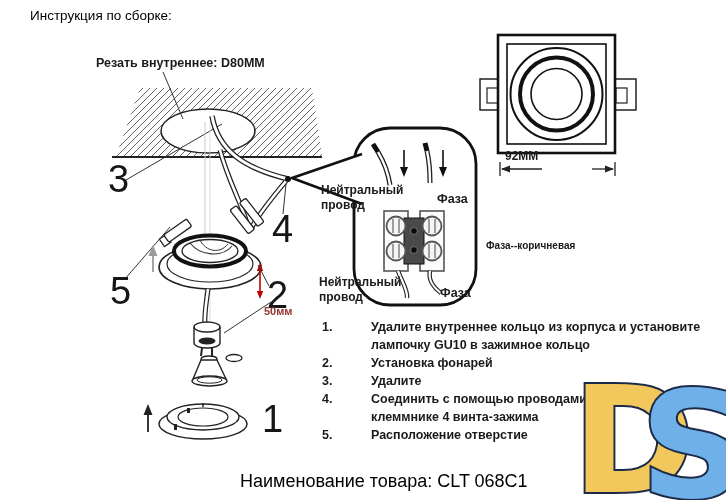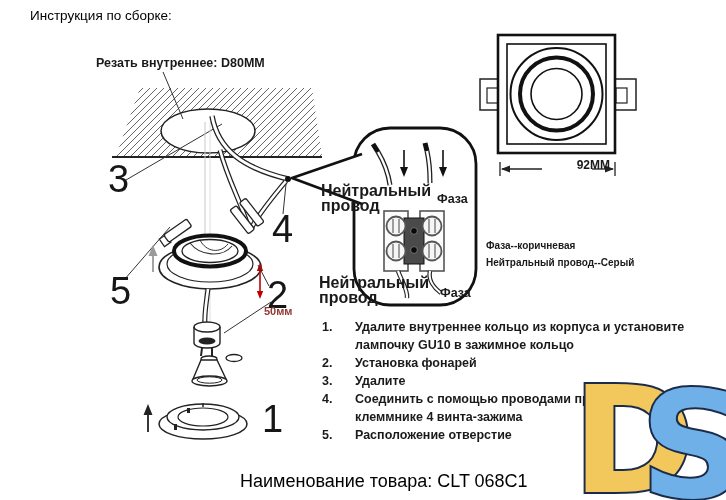--- a/index.html
+++ b/index.html
@@ -15,31 +15,31 @@
   .abs{position:absolute;white-space:nowrap;}
   .title{left:30px;top:8px;font-size:13.5px;color:#000;}
   .cut-label{left:96px;top:56px;font-size:12.5px;font-weight:700;}
   .partnum{font-size:38px;line-height:1;font-weight:400;color:#161616;}
   .n3{left:108px;top:160px;}
   .n5{left:110px;top:272px;}
   .n4{left:272px;top:210px;}
   .n2{left:267px;top:276px;}
   .n1{left:262px;top:400px;}
   .dim50{left:264px;top:269px;font-size:11px;font-weight:600;color:#943634;margin-top:36px;}
-  .bub-label{font-size:16px;font-weight:700;line-height:15px;white-space:normal;}
+  .bub-label{font-size:12px;font-weight:700;line-height:15px;white-space:normal;}
   .neut-top{left:321px;top:183px;width:84px;}
   .phase-top{left:437px;top:192px;font-size:12.5px;font-weight:700;}
   .neut-bot{left:319px;top:275px;width:84px;}
   .phase-bot{left:440px;top:286px;font-size:12.5px;font-weight:700;}
   .wire-note{left:486px;top:237px;font-size:10px;font-weight:700;line-height:17px;}
-  .dim92{left:505px;top:158px;width:105px;text-align:right;font-size:12px;font-weight:700;}
+  .dim92{left:505px;top:149px;width:105px;text-align:left;font-size:12px;font-weight:700;}
   .list{position:absolute;left:322px;top:318px;width:404px;font-size:12.5px;font-weight:700;z-index:2;}
   .li{display:flex;}
   .num{width:33px;flex:0 0 33px;line-height:18px;}
-  .txt{flex:1;}
+  .txt{flex:1;margin-left:16px;}
   .ln{display:block;line-height:18px;}
   .product{left:240px;top:471px;font-size:18px;color:#000;}
 </style>
 </head>
 <body>
 
 <svg id="art" class="layer" width="726" height="500" viewBox="0 0 726 500">
   <defs>
     <pattern id="hatch" width="7" height="7" patternUnits="userSpaceOnUse">
       <path d="M0,7 L7,0" stroke="#555" stroke-width="0.9" fill="none"></path>
@@ -213,21 +213,20 @@
 
   <div class="abs dim50">50мм</div>
 
   <div class="abs bub-label neut-top">Нейтральный провод</div>
   <div class="abs phase-top">Фаза</div>
   <div class="abs bub-label neut-bot">Нейтральный провод</div>
   <div class="abs phase-bot">Фаза</div>
 
   <div class="abs wire-note">
     <div>Фаза--коричневая</div>
-    <div>Нейтральный провод--Серый</div>
   </div>
 
   <div class="abs dim92">92MM</div>
 
   <div class="list">
     <div class="li">
       <span class="num">1.</span>
       <span class="txt">
         <span class="ln">Удалите внутреннее кольцо из корпуса и установите</span>
         <span class="ln">лампочку GU10 в зажимное кольцо</span>

